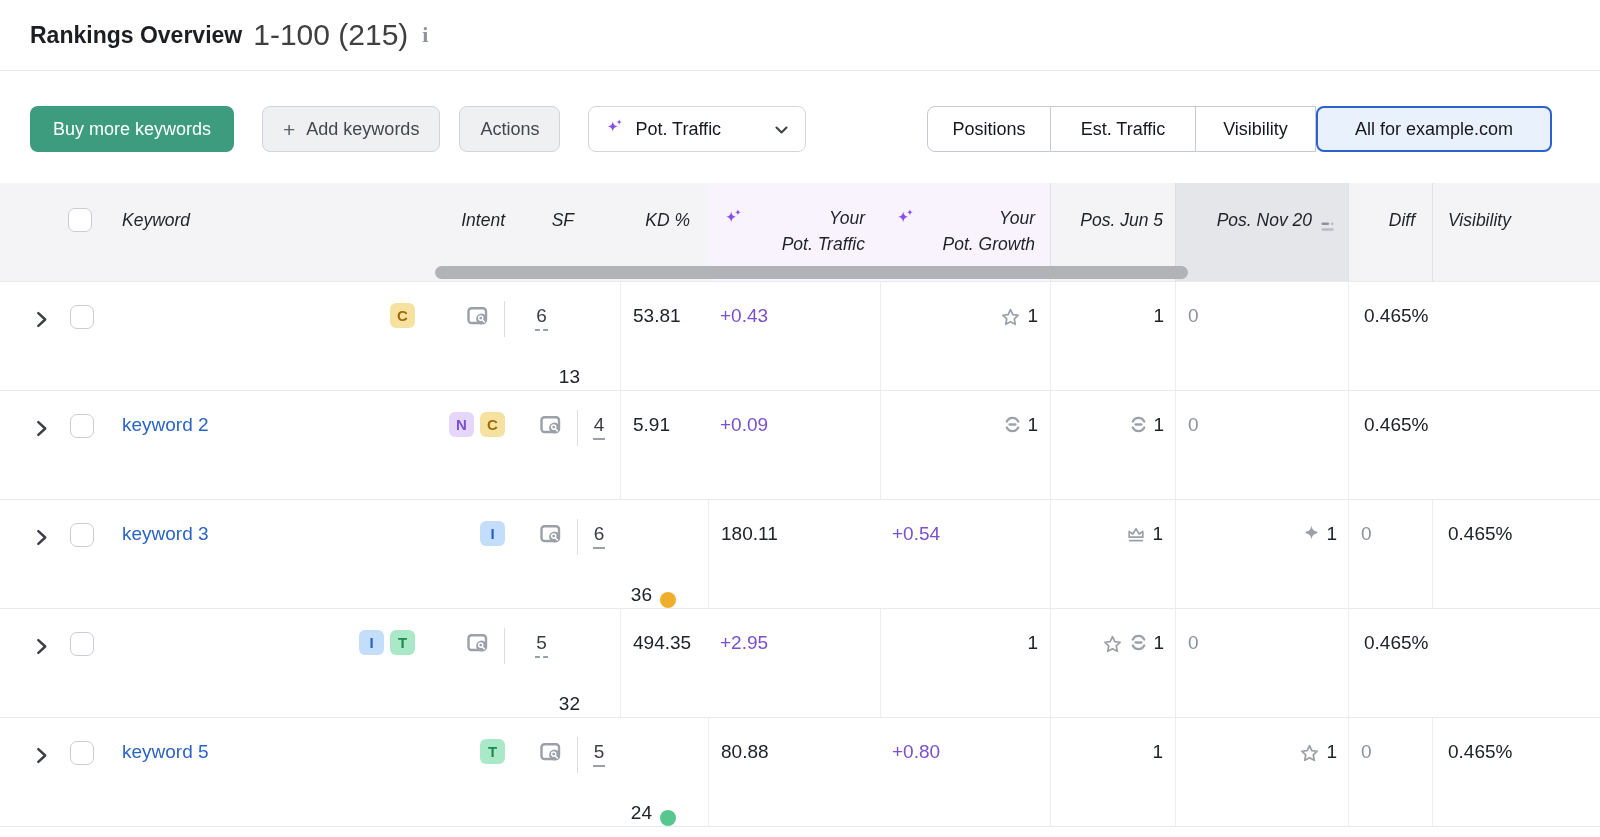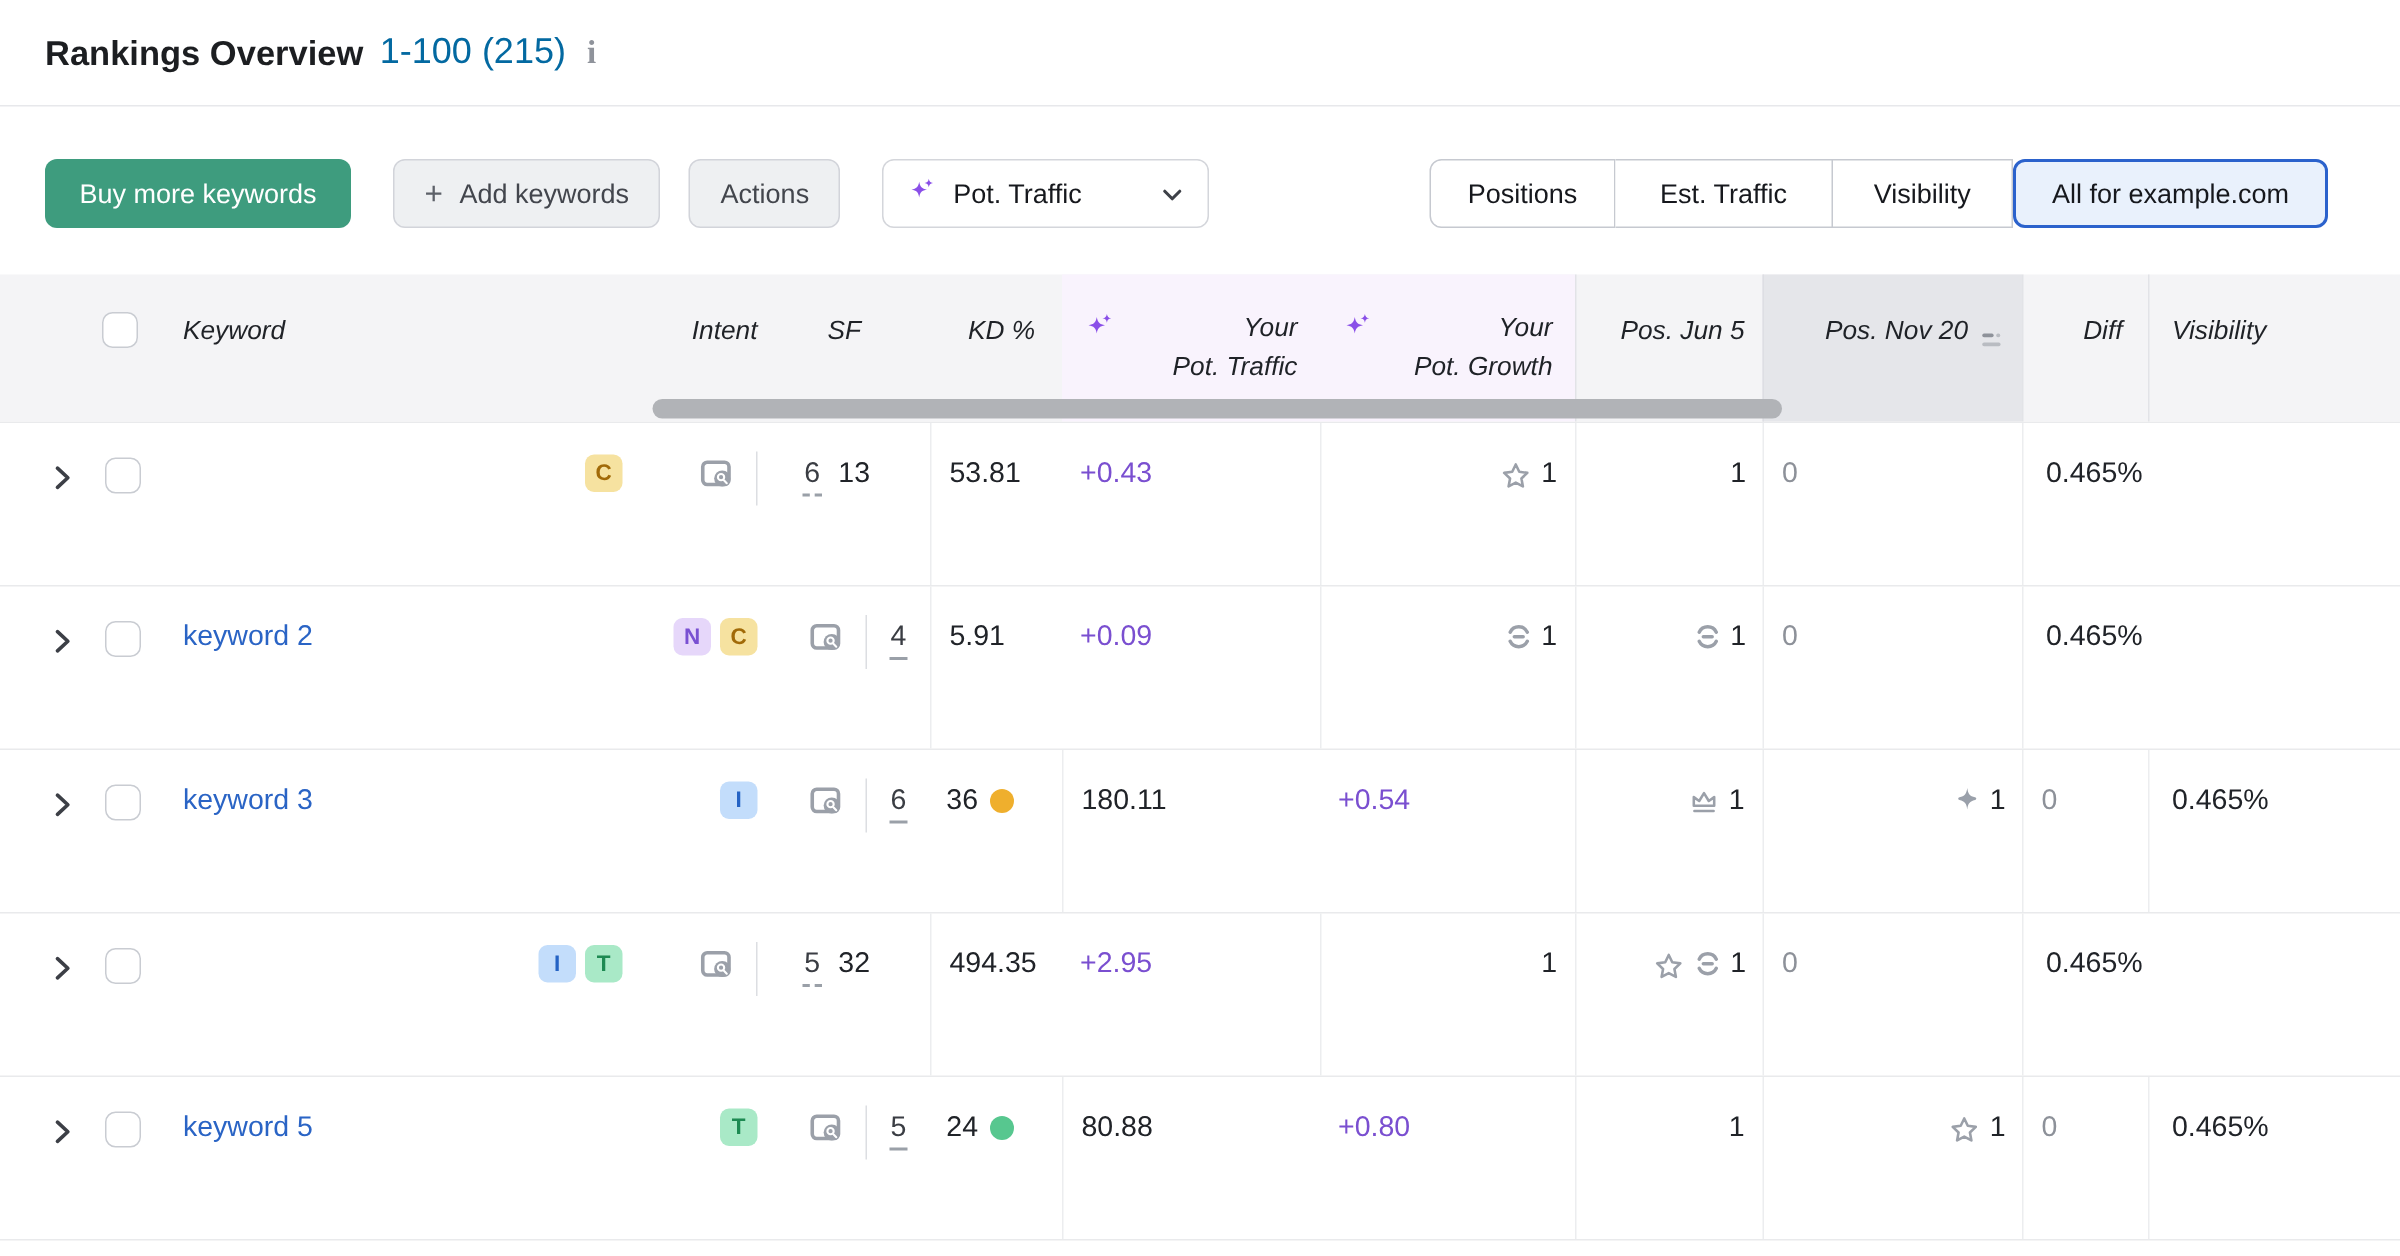--- a/index.html
+++ b/index.html
@@ -3,21 +3,21 @@
 <meta charset="utf-8">
 <style>
   * { margin:0; padding:0; box-sizing:border-box; }
   html,body { width:1600px; height:837px; background:#fff; overflow:hidden;
               font-family:"Liberation Sans", sans-serif; color:#202328; }
 
   
   .page-header { height:71px; display:flex; align-items:center; padding:0 30px;
                  border-bottom:1px solid #e7e8eb; }
   .page-title { font-size:23px; font-weight:700; color:#1c1e21; }
-  .page-range { font-size:24px; color:#0369a1; margin-left:11px; }
+  .page-range { font-size:30px; color:#404040; margin-left:11px; }
   .info-icon { font-family:"Liberation Serif", serif; font-size:22px; font-weight:600;
                color:#8f939b; margin-left:14px; cursor:pointer; }
 
   
   .toolbar { display:flex; align-items:center; padding:0 30px; margin-top:35px; height:46px; }
   .btn { height:46px; border-radius:8px; font-size:18px; display:flex; align-items:center;
          cursor:pointer; white-space:nowrap; }
   .btn-buy { background:#3e9c7e; color:#fff; padding:0 23px; border:none; }
   .btn-gray { background:#eef0f2; border:1px solid #d2d4da; color:#43464d; padding:0 20px; }
   .btn-add { margin-left:28px; gap:11px; }
@@ -25,21 +25,21 @@
   .btn-actions { margin-left:19px; }
   .dropdown { margin-left:28px; width:218px; background:#fff; border:1px solid #d4d6db;
               gap:11px; padding:0 17px; }
   .dropdown .dd-label { flex:1; color:#16181d; }
   .seg-group { margin-left:auto; margin-right:18px; display:flex; height:46px; }
   .seg { background:#fff; border:1px solid #c6c9d0; border-left-width:0; font-size:18px;
          color:#16181d; display:flex; align-items:center; justify-content:center; cursor:pointer; }
   .seg:first-child { border-left-width:1px; border-radius:8px 0 0 8px; }
   .seg:last-child { border-radius:0 8px 8px 0; }
   .seg.selected { border:2px solid #2b62cc !important; border-radius:8px; background:#e9f1fc; }
-  .seg-0 { width:124px; } .seg-1 { width:145px; } .seg-2 { width:120px; } .seg-3 { width:210px; }
+  .seg-0 { width:124px; } .seg-1 { width:145px; } .seg-2 { width:120px; } .seg-3 { width:236px; }
 
   
   .table { margin-top:31px; }
   .grid { display:grid;
           grid-template-columns:68px 40px 307px 90px 73px 42px 88px 172px 170px 125px 173px 84px 168px; }
   .thead { background:#f4f4f6; height:98px; position:relative; }
   .th { padding-top:24px; font-size:17.5px; color:#1f2227; line-height:26px;font-style:italic; }
   .th.r { text-align:right; }
   .th-keyword { padding-left:14px; }
   .th-intent { padding-right:0; }
@@ -72,21 +72,21 @@
   .badge { width:25px; height:25px; border-radius:6px; font-size:15px; font-weight:700;
            text-align:center; line-height:25px; }
   .badge-C { background:#f6e2a0; color:#a16a08; }
   .badge-N { background:#e6d7fa; color:#7950d2; }
   .badge-I { background:#c3ddfb; color:#2563c4; }
   .badge-T { background:#a9e9c7; color:#1d8a52; }
   .td-sf { display:flex; justify-content:flex-end; align-items:flex-start; padding-top:24px; }
   .sf-sep { width:1px; height:36px; background:#dcdee2; margin-left:13px; margin-top:-5px; }
   .td-sfnum { text-align:center; }
   .sf-count { color:#3a3d43; border-bottom:2px dashed #9aa0a8; padding:0 1px 3px; cursor:pointer; }
-  .td-kd { display:flex; justify-content:flex-end; padding-right:32px; }
+  .td-kd { display:flex; justify-content:flex-end; padding-right:32px;align-items:flex-end; }
   .kd-dot { width:16px; height:16px; border-radius:50%; margin-left:8px; margin-top:5px; }
   .dot-green { background:#2e9e70; } .dot-red { background:#eb4d3f; }
   .dot-orange { background:#efaf2d; } .dot-green_light { background:#57c78f; }
   .td-traffic { padding-right:15px; }
   .td-growth { padding-right:13px; color:#7a4fd0; }
   .td-pos { display:flex; justify-content:flex-end; align-items:flex-start; gap:5px; }
   .td-jun { padding-right:12px; }
   .td-nov { padding-right:11px; }
   .td-pos svg { margin-top:3px; }
   .td-diff { padding-right:17px; color:#8d9199; }

